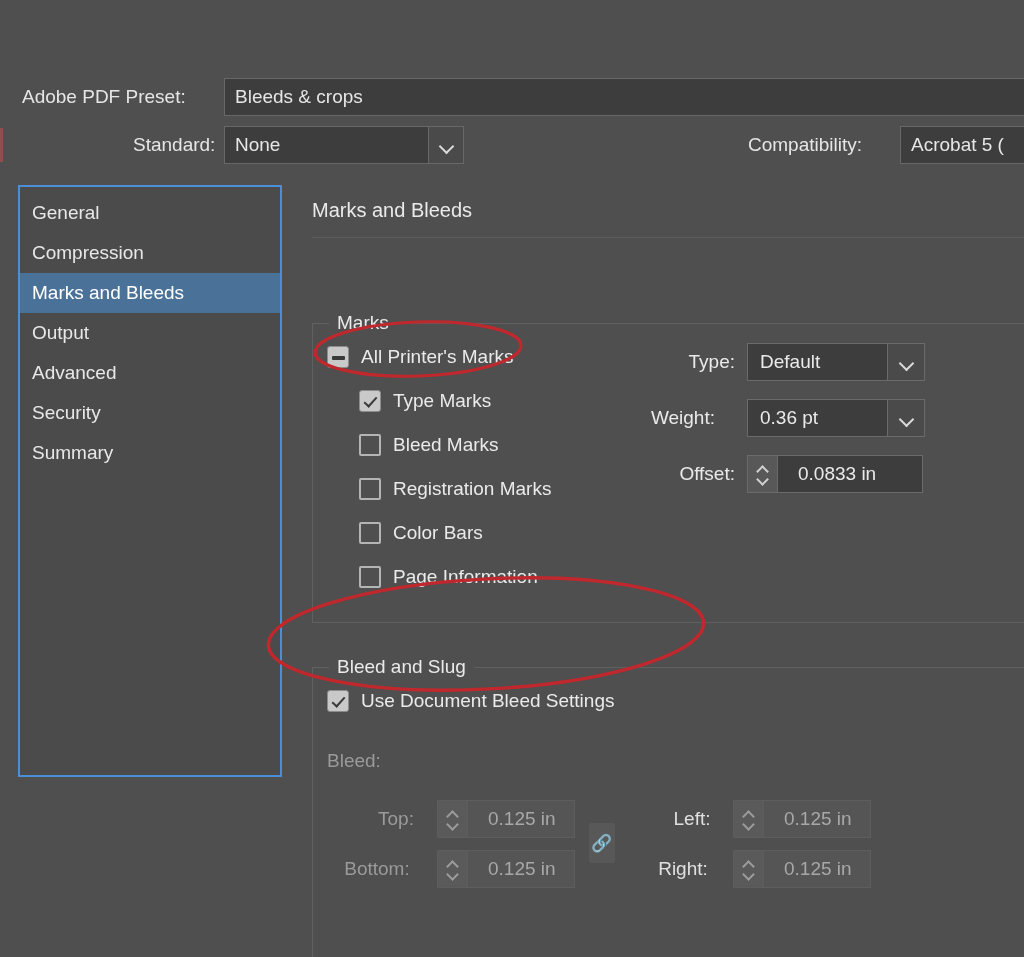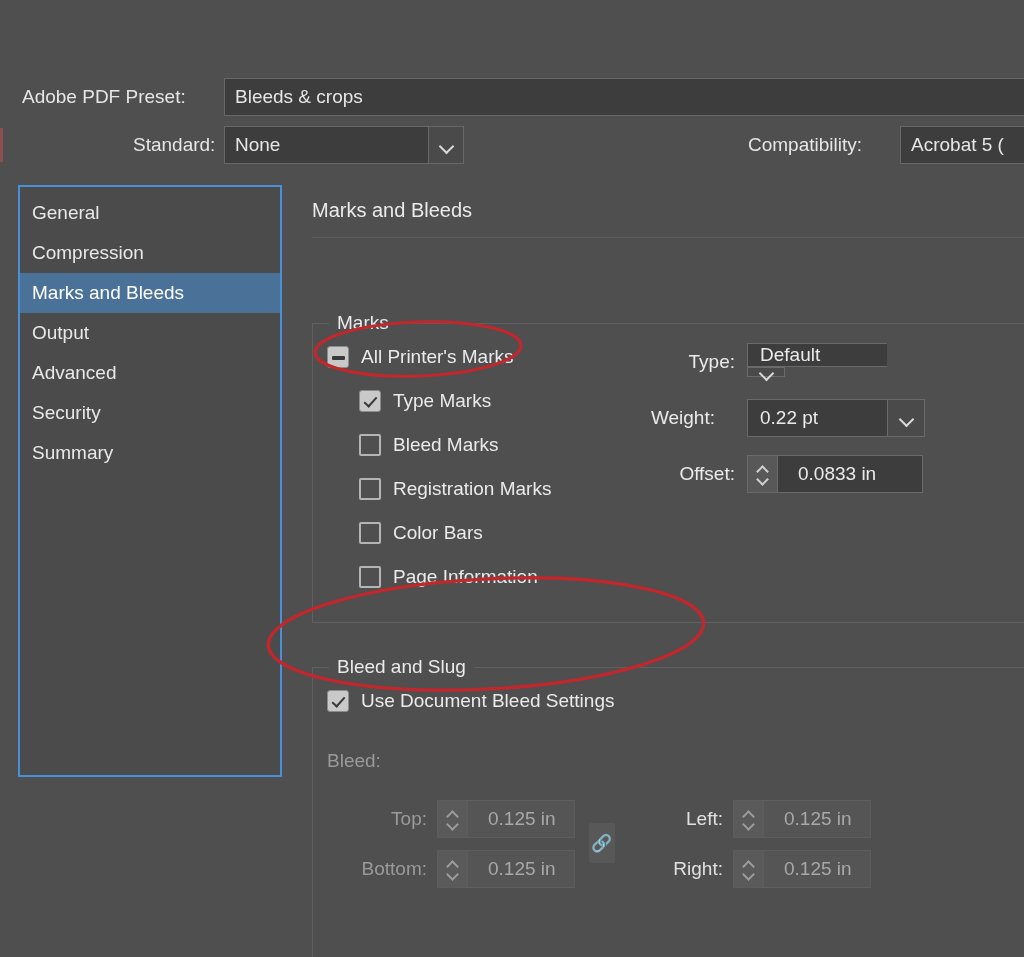--- a/index.html
+++ b/index.html
@@ -374,21 +374,21 @@
     color: #a8a8a8;
   }
   .disabled .spin {
     background: #5a5a5a;
     border-color: #5d5d5d;
   }
   .disabled .spin .up::before,
   .disabled .spin .dn::before {
     border-color: #9c9c9c;
   }
-  .lbl-disabled { color: #9a9a9a; }
+  .lbl-disabled { color: #9a9a9a; text-align: center; }
 
   .chain-icon {
     position: absolute;
     width: 26px;
     height: 40px;
     display: flex;
     align-items: center;
     justify-content: center;
     background: #585858;
     border-radius: 2px;
@@ -475,30 +475,30 @@
           <span class="cbox off"></span>
           <span class="cb-label">Color Bars</span>
         </div>
 
         <div class="cbrow" style="left:46px; top:242px;">
           <span class="cbox off"></span>
           <span class="cb-label">Page Information</span>
         </div>
 
         <div class="ctl-label" style="left:360px; top:27px; width:62px;">Type:</div>
-        <div class="combo" style="left:434px; top:19px;flex-direction:column;">
+        <div class="combo" style="left:434px; top:19px;">
           <div class="combo-text">Default</div>
           <div class="combo-btn">
             <span class="chev"></span>
           </div>
         </div>
 
         <div class="ctl-label" style="left:310px; top:83px; width:92px;text-align:right;">Weight:</div>
         <div class="combo" style="left:434px; top:75px;">
-          <div class="combo-text">0.22 pt</div>
+          <div class="combo-text">0.36 pt</div>
           <div class="combo-btn">
             <span class="chev"></span>
           </div>
         </div>
 
         <div class="ctl-label" style="left:340px; top:139px; width:82px;">Offset:</div>
         <div class="numfield" style="left:434px; top:131px;">
           <div class="spin">
             <span class="up"></span>
             <span class="dn"></span>

